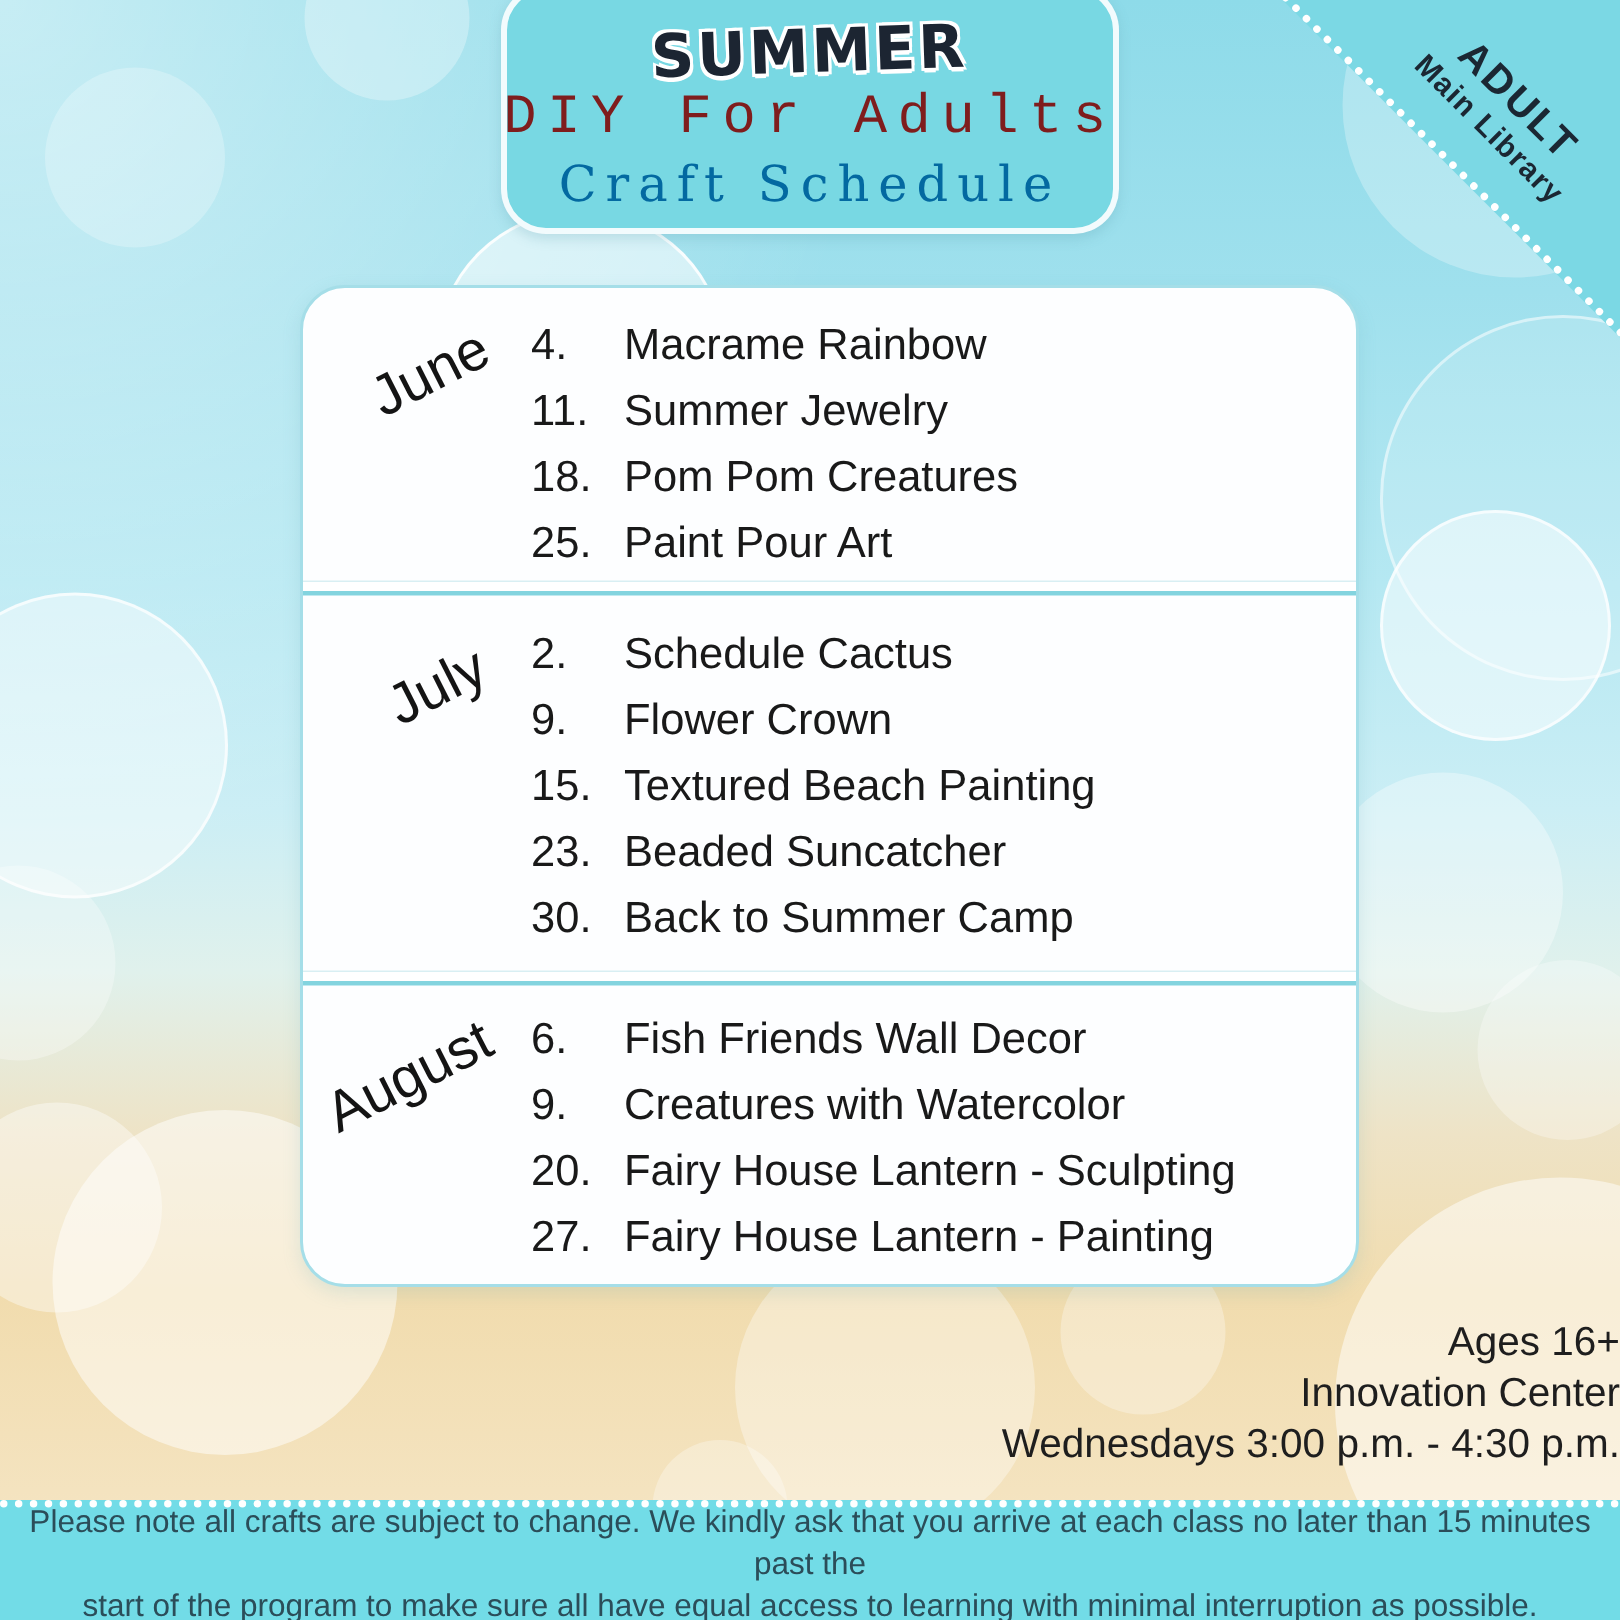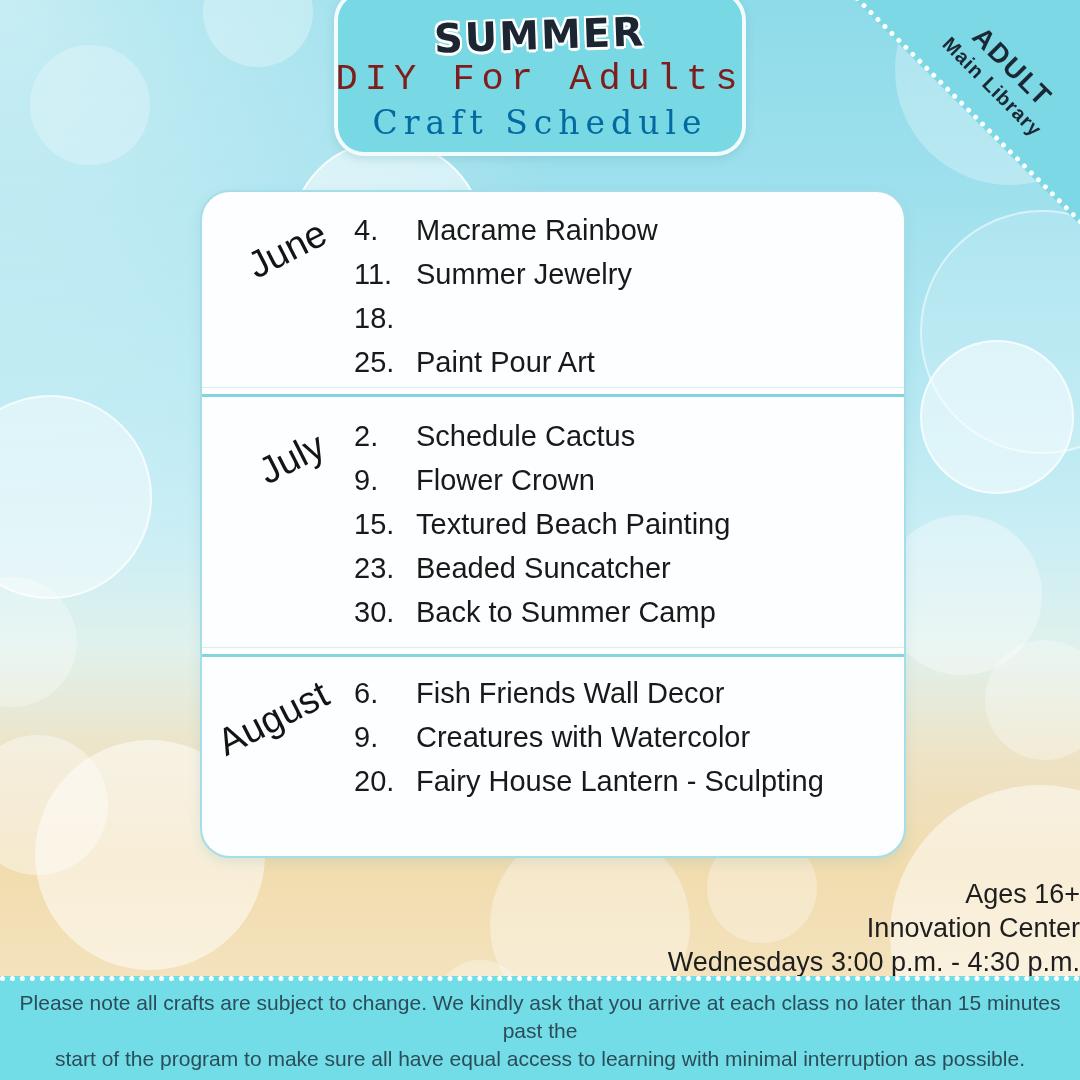--- a/index.html
+++ b/index.html
@@ -74,21 +74,21 @@
   .row { display:flex; height:44px; align-items:center; }
   .num { width:62px; flex:none; font-size:29px; color:#191919; }
   .ttl { font-size:29px; color:#191919; white-space:nowrap; }
   
   .info {
     position:absolute; left:0; right:0; top:877px; z-index:2;
     text-align:right; color:#1e1e1e; font-size:27px; line-height:34px;
   }
   
   .footer {
-    position:absolute; left:0; right:0; bottom:0; height:104px; z-index:3;
+    position:absolute; left:0; right:0; bottom:0; height:80px; z-index:3;
     background:#72dce7; border-top:5px dotted #ffffff; box-sizing:border-box;
     display:flex; flex-direction:column; align-items:center; justify-content:center;
     color:#2b4d59; font-size:21px; line-height:28px; text-align:center;
   }
 </style>
 </head>
 <body>
 
 <div class="page">
 
@@ -130,20 +130,21 @@
         <div class="row">
           <span class="num">4.</span>
           <span class="ttl">Macrame Rainbow</span>
         </div>
         <div class="row">
           <span class="num">11.</span>
           <span class="ttl">Summer Jewelry</span>
         </div>
         <div class="row">
           <span class="num">18.</span>
+          <span class="ttl">Pom Pom Creatures</span>
         </div>
         <div class="row">
           <span class="num">25.</span>
           <span class="ttl">Paint Pour Art</span>
         </div>
       </div>
     </div>
 
     <div class="divider"></div>
 
@@ -186,20 +187,24 @@
           <span class="num">6.</span>
           <span class="ttl">Fish Friends Wall Decor</span>
         </div>
         <div class="row">
           <span class="num">9.</span>
           <span class="ttl">Creatures with Watercolor</span>
         </div>
         <div class="row">
           <span class="num">20.</span>
           <span class="ttl">Fairy House Lantern - Sculpting</span>
+        </div>
+        <div class="row">
+          <span class="num">27.</span>
+          <span class="ttl">Fairy House Lantern - Painting</span>
         </div>
       </div>
     </div>
 
   </div>
 
   <div class="info">
     <div>Ages 16+</div>
     <div>Innovation Center</div>
     <div>Wednesdays 3:00 p.m. - 4:30 p.m.</div>

